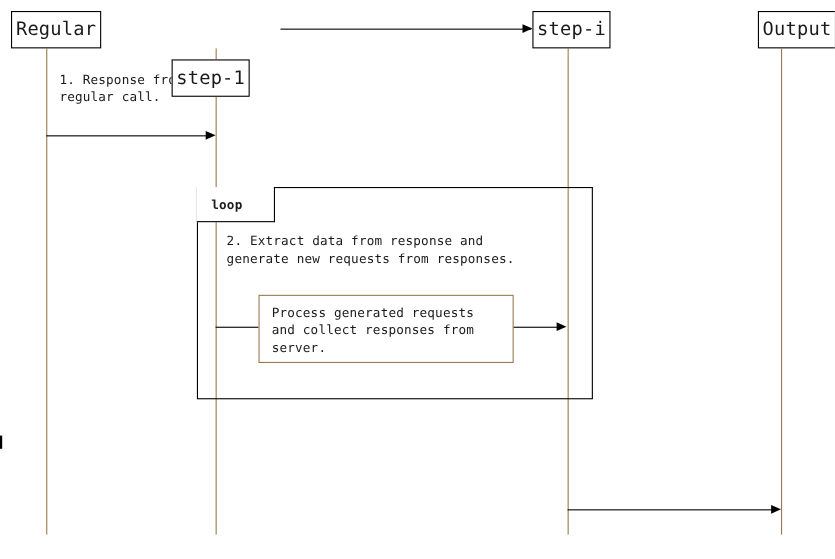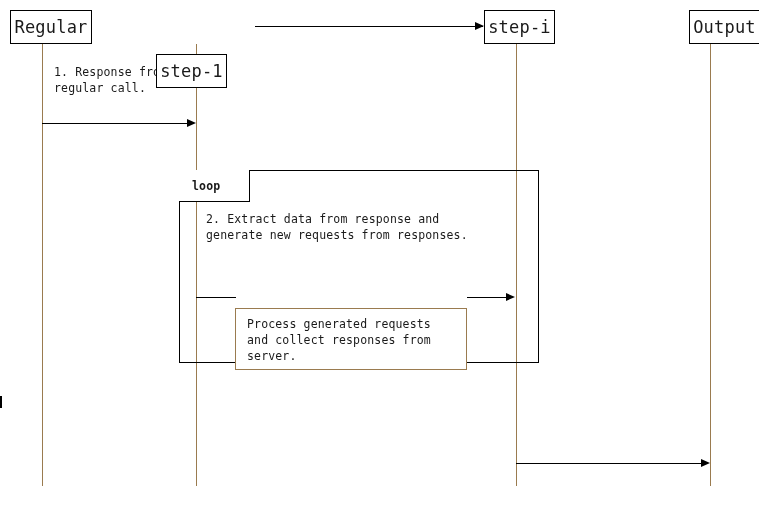--- a/index.html
+++ b/index.html
@@ -152,21 +152,21 @@
 
   <div class="fragment" style="left:179px; top:170px; width:360px; height:193px;"></div>
   <div class="fragment-label" style="left:179px; top:170px; width:71px; height:32px;font-weight:bold;">
     <span>loop</span>
   </div>
   <div class="note-text" style="left:206px; top:211px;">2. Extract data from response and
 generate new requests from responses.</div>
 
   <div class="msg-line" style="left:196px; top:297px; width:40px;"></div>
 
-  <div class="action-box" style="left:235px; top:268px; width:232px; height:62px;margin-top:40px;"><span>Process generated requests
+  <div class="action-box" style="left:235px; top:268px; width:232px; height:62px;"><span>Process generated requests
 and collect responses from
 server.</span></div>
 
   <div class="msg-line" style="left:467px; top:297px; width:41px;"></div>
   <div class="msg-head" style="left:506px; top:293px;"></div>
 
   <div class="msg-line" style="left:516px; top:463px; width:186px;"></div>
   <div class="msg-head" style="left:701px; top:459px;"></div>
 
   <div class="edge-tick" style="left:0px; top:396px;"></div>

